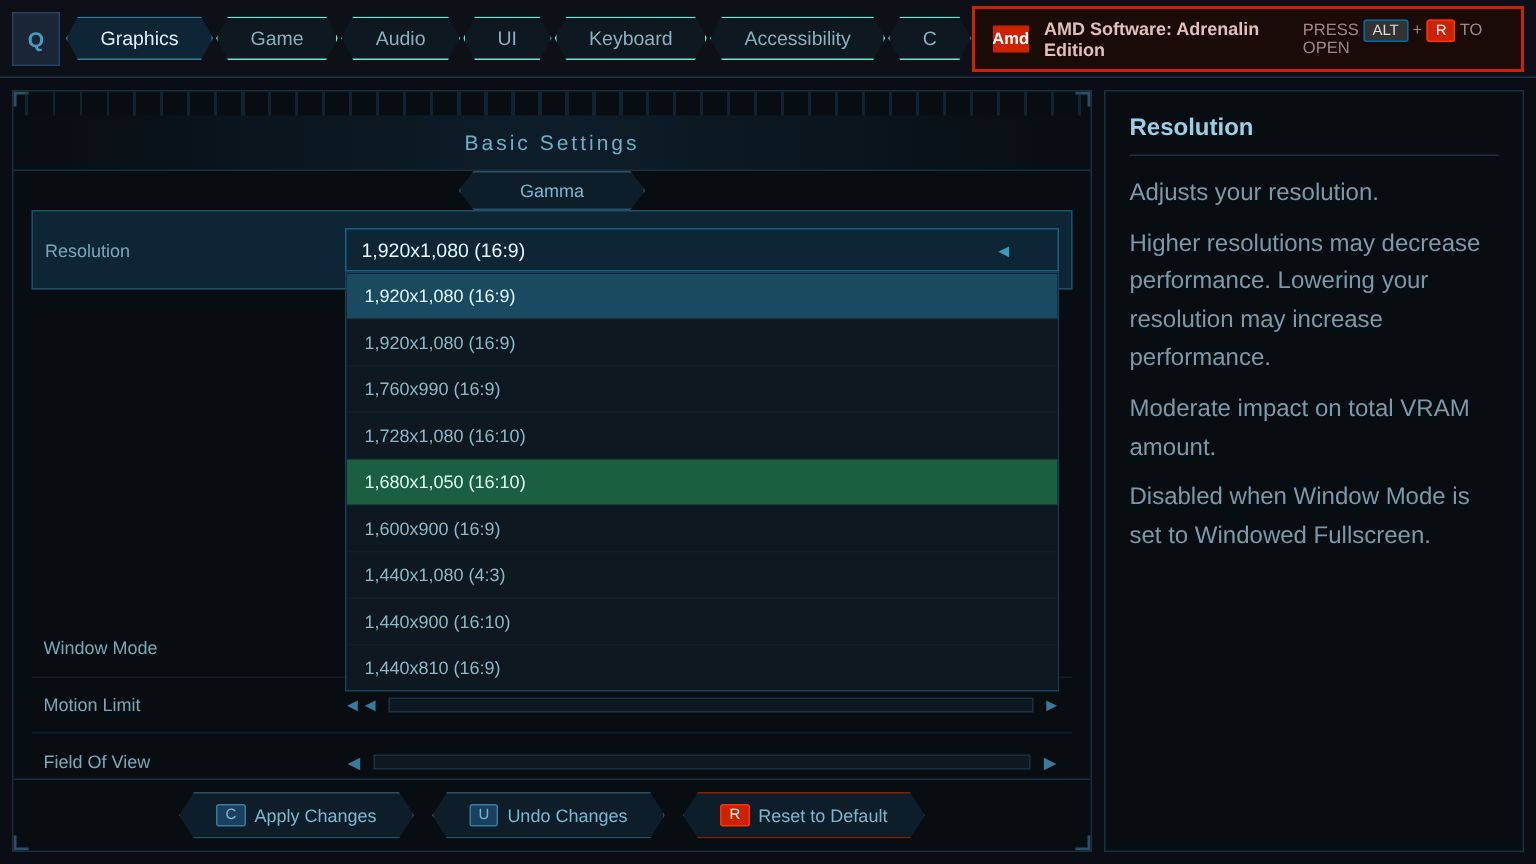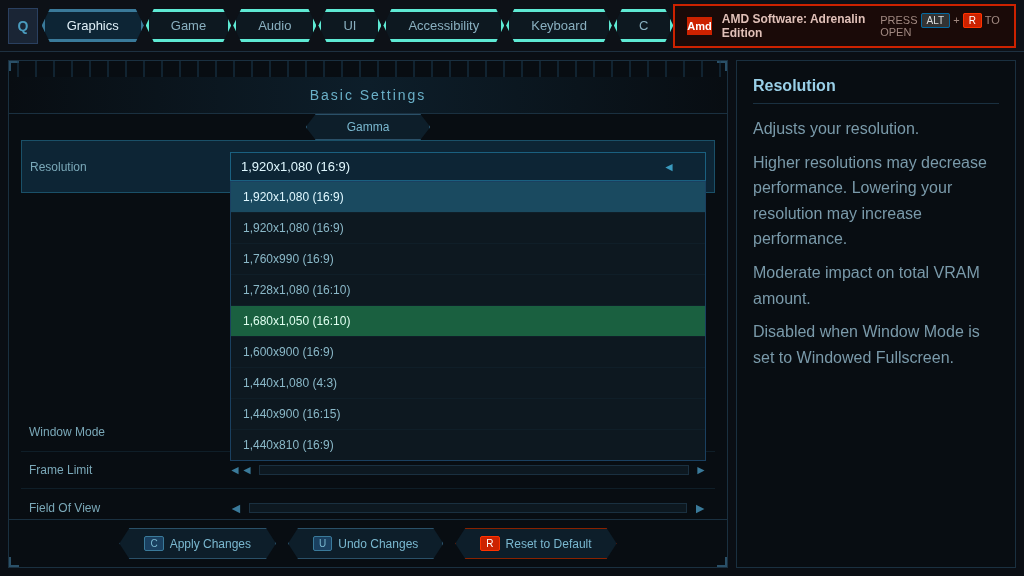--- a/index.html
+++ b/index.html
@@ -32,21 +32,21 @@
       font-size: 14px;
       font-weight: bold;
       margin-right: 4px;
     }
     .nav-tabs {
       display: flex;
       gap: 2px;
     }
     .nav-tab {
       padding: 6px 22px;
-      border: 3px solid #5eead4;
+      border: 1px solid #5eead4;
       background: #0d1820;
       color: #8ab0c0;
       font-size: 13px;
       cursor: pointer;
       clip-path: polygon(8px 0%, calc(100% - 8px) 0%, 100% 50%, calc(100% - 8px) 100%, 8px 100%, 0% 50%);
     }
     .nav-tab.active {
       background: #0d2535;
       color: #e0f0f8;
       border-color: #3a7a9a;
@@ -330,22 +330,22 @@
 </head>
 <body>
 
 <div class="top-nav">
   <div class="nav-logo">Q</div>
   <div class="nav-tabs">
     <div class="nav-tab active">Graphics</div>
     <div class="nav-tab">Game</div>
     <div class="nav-tab">Audio</div>
     <div class="nav-tab">UI</div>
+    <div class="nav-tab">Keyboard</div>
     <div class="nav-tab">Accessibility</div>
-    <div class="nav-tab">Keyboard</div>
     <div class="nav-tab">C</div>
   </div>
   <div class="amd-notification">
     <div class="amd-logo">Amd</div>
     <div class="amd-text">AMD Software: Adrenalin Edition</div>
     <div class="amd-shortcut">
       <span>PRESS</span>
       <span class="key">ALT</span>
       <span>+</span>
       <span class="red-key">R</span>
@@ -375,40 +375,40 @@
           </div>
 
           <div class="dropdown-overlay">
             <div class="dropdown-item selected">1,920x1,080 (16:9)</div>
             <div class="dropdown-item">1,920x1,080 (16:9)</div>
             <div class="dropdown-item">1,760x990 (16:9)</div>
             <div class="dropdown-item">1,728x1,080 (16:10)</div>
             <div class="dropdown-item selected" style="background:#1a6040; color:#e0fff0;">1,680x1,050 (16:10)</div>
             <div class="dropdown-item">1,600x900 (16:9)</div>
             <div class="dropdown-item">1,440x1,080 (4:3)</div>
-            <div class="dropdown-item">1,440x900 (16:15)</div>
+            <div class="dropdown-item">1,440x900 (16:10)</div>
             <div class="dropdown-item">1,440x810 (16:9)</div>
 
           </div>
         </div>
       </div>
 
       <div class="setting-row" style="margin-top:220px;">
         <div class="setting-label">Window Mode</div>
         <div class="setting-value">
           <div class="arrow-control">
             <span class="arrow-btn">◄</span>
             <div class="value-display"></div>
             <span class="arrow-btn">►</span>
           </div>
         </div>
       </div>
 
       <div class="setting-row">
-        <div class="setting-label">Frame Limit</div>
+        <div class="setting-label">Motion Limit</div>
         <div class="setting-value">
           <div class="arrow-control">
             <span class="double-arrow">◄◄</span>
             <div class="value-display"></div>
             <span class="double-arrow">►</span>
           </div>
         </div>
       </div>
 
       <div class="setting-row">

